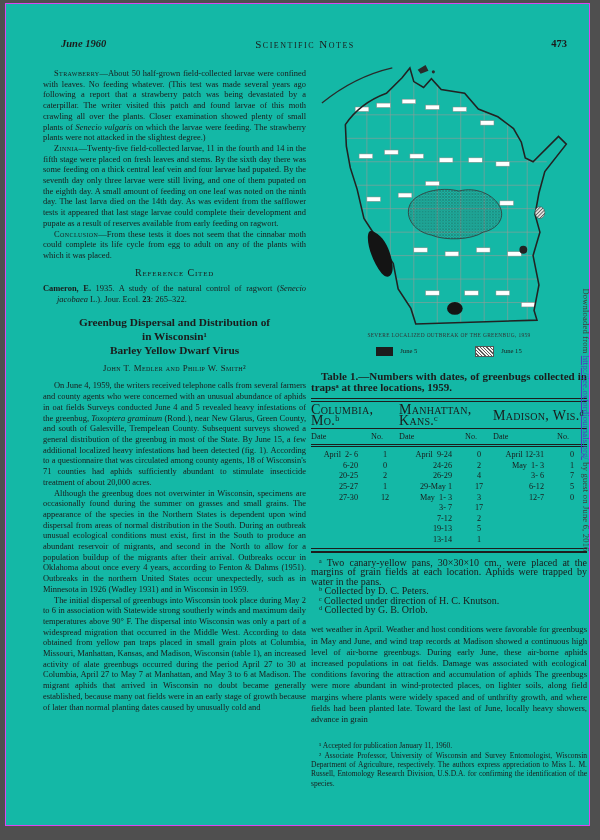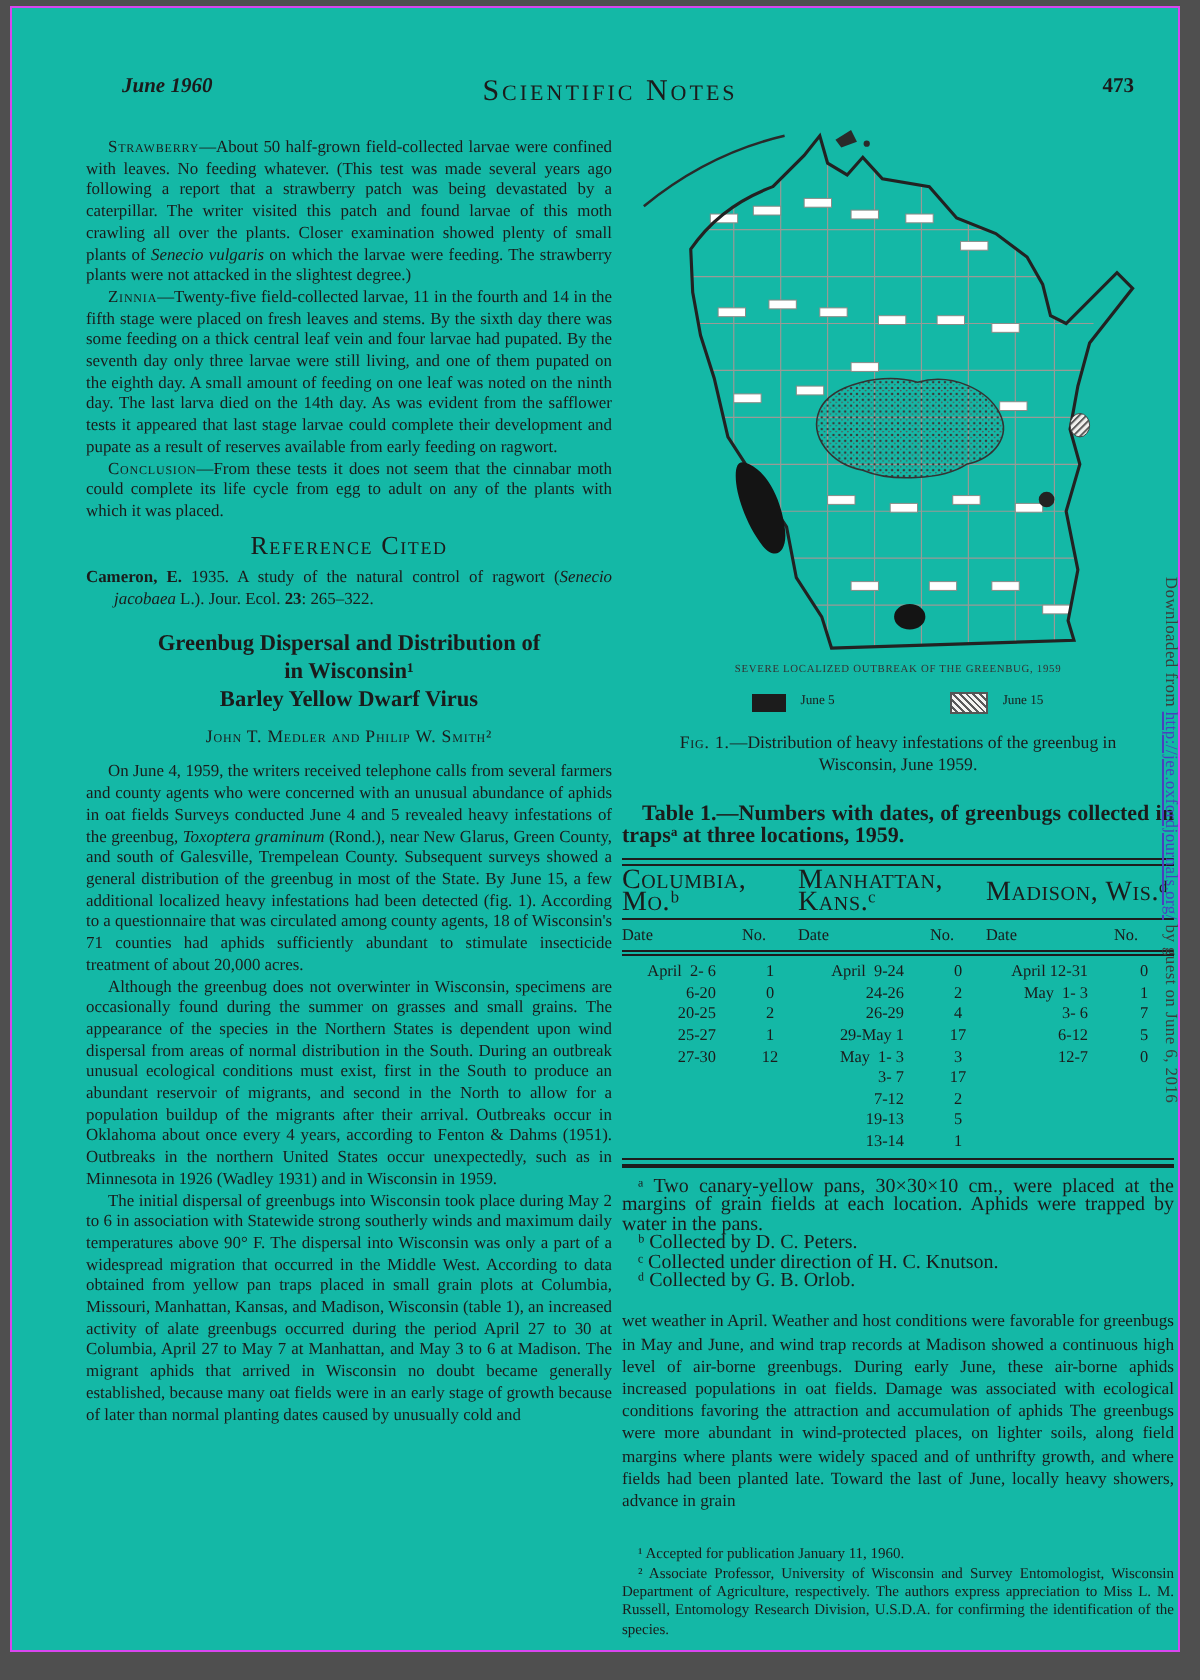--- a/index.html
+++ b/index.html
@@ -1,26 +1,26 @@
 <!DOCTYPE html>
 <html><head>
 <meta charset="utf-8">
 <style>
   html,body{margin:0;padding:0;width:600px;height:840px;overflow:hidden;background:#4f4f4f;}
   .page{position:absolute;left:5px;top:3px;right:10px;bottom:14px;background:#14b8a6;border:1px solid #d946ef;overflow:hidden;color:#1b1b1b;font-family:Liberation Serif, serif;}
   .header{position:absolute;left:37px;right:22px;top:34px;height:16px;font-size:10.5px;}
   .h-date{position:absolute;left:18px;top:0;font-style:italic;font-weight:bold;}
-  .h-title{position:absolute;left:0;right:0;top:0;text-align:center;font-variant:small-caps;letter-spacing:1.5px;font-size:15px;}
+  .h-title{position:absolute;left:0;right:0;top:0;text-align:center;font-variant:small-caps;letter-spacing:1.5px;font-size:11px;}
   .h-page{position:absolute;right:0;top:0;font-weight:bold;}
   .col-left{position:absolute;left:37px;top:64px;width:263px;height:762px;overflow:hidden;text-align:justify;font-size:8.45px;line-height:10.7px;}
   .col-right{position:absolute;left:305px;top:60px;width:276px;height:768px;overflow:hidden;text-align:justify;font-size:8.6px;line-height:11.2px;}
   p{margin:0;}
   .indent{text-indent:11px;}
   .sc{font-variant:small-caps;letter-spacing:0.4px;}
-  .ref-head{text-align:center;font-variant:small-caps;letter-spacing:0.8px;font-size:13px;margin:7px 0 5px 0;}
+  .ref-head{text-align:center;font-variant:small-caps;letter-spacing:0.8px;font-size:10px;margin:7px 0 5px 0;}
   .reference{padding-left:14px;text-indent:-14px;margin-bottom:4px;}
   .art-title{margin-top:10px;text-align:center;font-weight:bold;font-size:11.3px;line-height:14px;}
   .authors{text-align:center;font-variant:small-caps;letter-spacing:0.4px;font-size:8.8px;margin:6px 0 7px 0;}
   .map-wrap{width:272px;margin:0 auto;}
   .legend-title{text-align:center;font-size:5.4px;letter-spacing:0.35px;color:#333;margin-top:1px;}
   .legend-row{display:flex;justify-content:center;gap:58px;margin-top:4px;align-items:center;}
   .legend-item{display:flex;align-items:center;gap:7px;}
   .sw{width:17px;height:9px;display:inline-block;}
   .sw-solid{background:#1c1c1c;}
   .sw-hatch{background:repeating-linear-gradient(45deg,#f4f4f1 0 1.4px,#5a5a5a 1.4px 2.4px);border:0.5px solid #555;}
@@ -162,21 +162,20 @@
       <div class="legend-row">
         <div class="legend-item">
           <span class="sw sw-solid"></span>
           <span class="legend-label">June 5</span>
         </div>
         <div class="legend-item">
           <span class="sw sw-hatch"></span>
           <span class="legend-label">June 15</span>
         </div>
       </div>
-      <p class="fig-caption"><span class="sc">Fig. 1.</span><span>—Distribution of heavy infestations of the greenbug in Wisconsin, June 1959.</span></p>
     </div>
 
     <p class="tbl-title"><span>Table 1.</span><span>—Numbers with dates, of greenbugs collected in trapsᵃ at three locations, 1959.</span></p>
 
     <div class="tbl-wrap">
       <table>
         <colgroup>
             <col style="width:60px">
             <col style="width:28px">
             <col style="width:66px">

